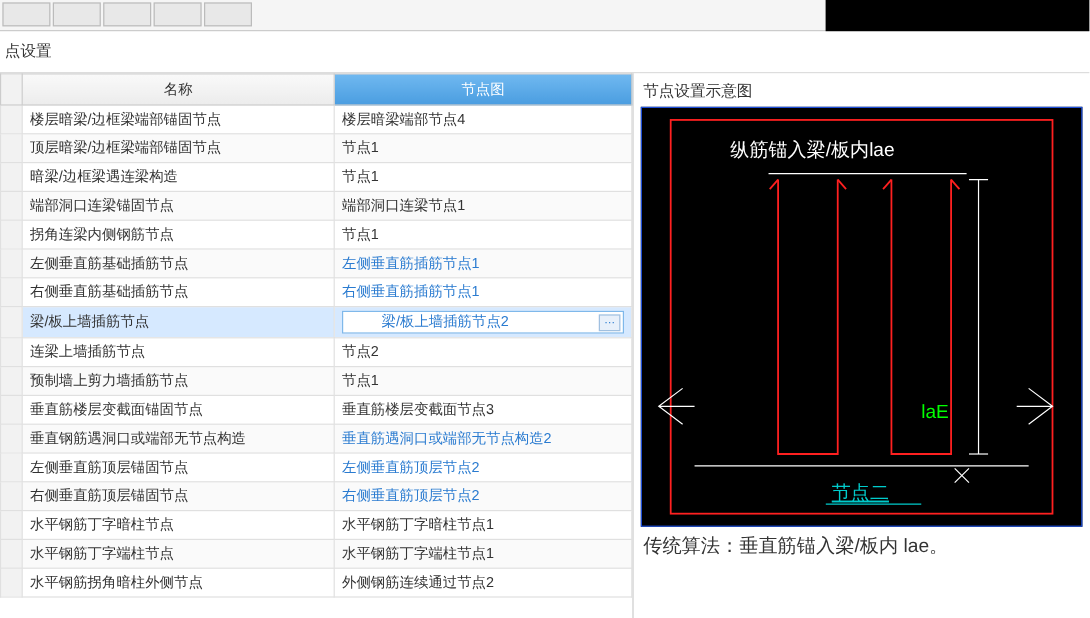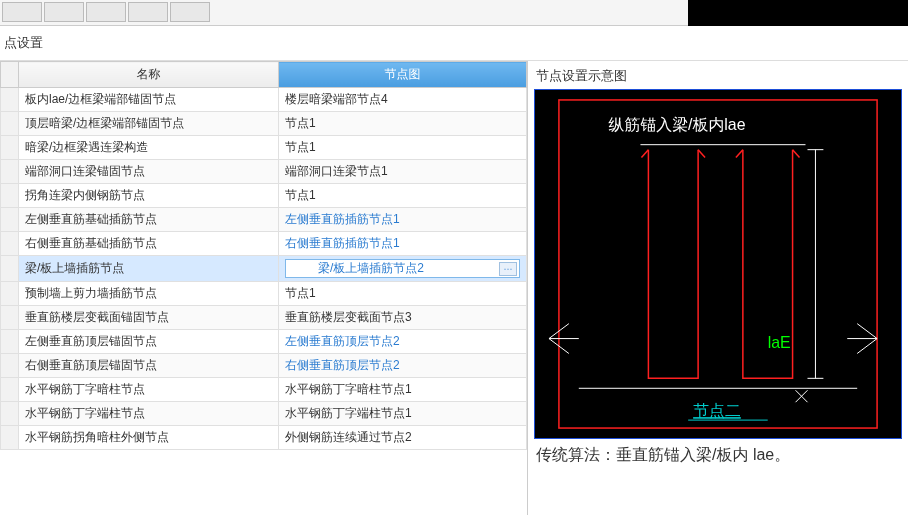--- a/index.html
+++ b/index.html
@@ -57,21 +57,21 @@
       <thead>
         <tr>
           <th class="idx"></th>
           <th class="name-col">名称</th>
           <th class="joint">节点图</th>
         </tr>
       </thead>
       <tbody id="tbody">
           <tr>
             <td class="idx"></td>
-            <td>板内lae/边框梁端部锚固节点</td>
+            <td>楼层暗梁/边框梁端部锚固节点</td>
             <td>楼层暗梁端部节点4</td>
           </tr>
           <tr>
             <td class="idx"></td>
             <td>顶层暗梁/边框梁端部锚固节点</td>
             <td>节点1</td>
           </tr>
           <tr>
             <td class="idx"></td>
             <td>暗梁/边框梁遇连梁构造</td>
@@ -102,27 +102,37 @@
             <td>梁/板上墙插筋节点</td>
             <td>
               <div class="input-cell">
                 <span class="txt">梁/板上墙插筋节点2</span>
                 <span class="dots">⋯</span>
               </div>
             </td>
           </tr>
           <tr>
             <td class="idx"></td>
+            <td>连梁上墙插筋节点</td>
+            <td>节点2</td>
+          </tr>
+          <tr>
+            <td class="idx"></td>
             <td>预制墙上剪力墙插筋节点</td>
             <td>节点1</td>
           </tr>
           <tr>
             <td class="idx"></td>
             <td>垂直筋楼层变截面锚固节点</td>
             <td>垂直筋楼层变截面节点3</td>
+          </tr>
+          <tr>
+            <td class="idx"></td>
+            <td>垂直钢筋遇洞口或端部无节点构造</td>
+            <td class="link">垂直筋遇洞口或端部无节点构造2</td>
           </tr>
           <tr>
             <td class="idx"></td>
             <td>左侧垂直筋顶层锚固节点</td>
             <td class="link">左侧垂直筋顶层节点2</td>
           </tr>
           <tr>
             <td class="idx"></td>
             <td>右侧垂直筋顶层锚固节点</td>
             <td class="link">右侧垂直筋顶层节点2</td>

